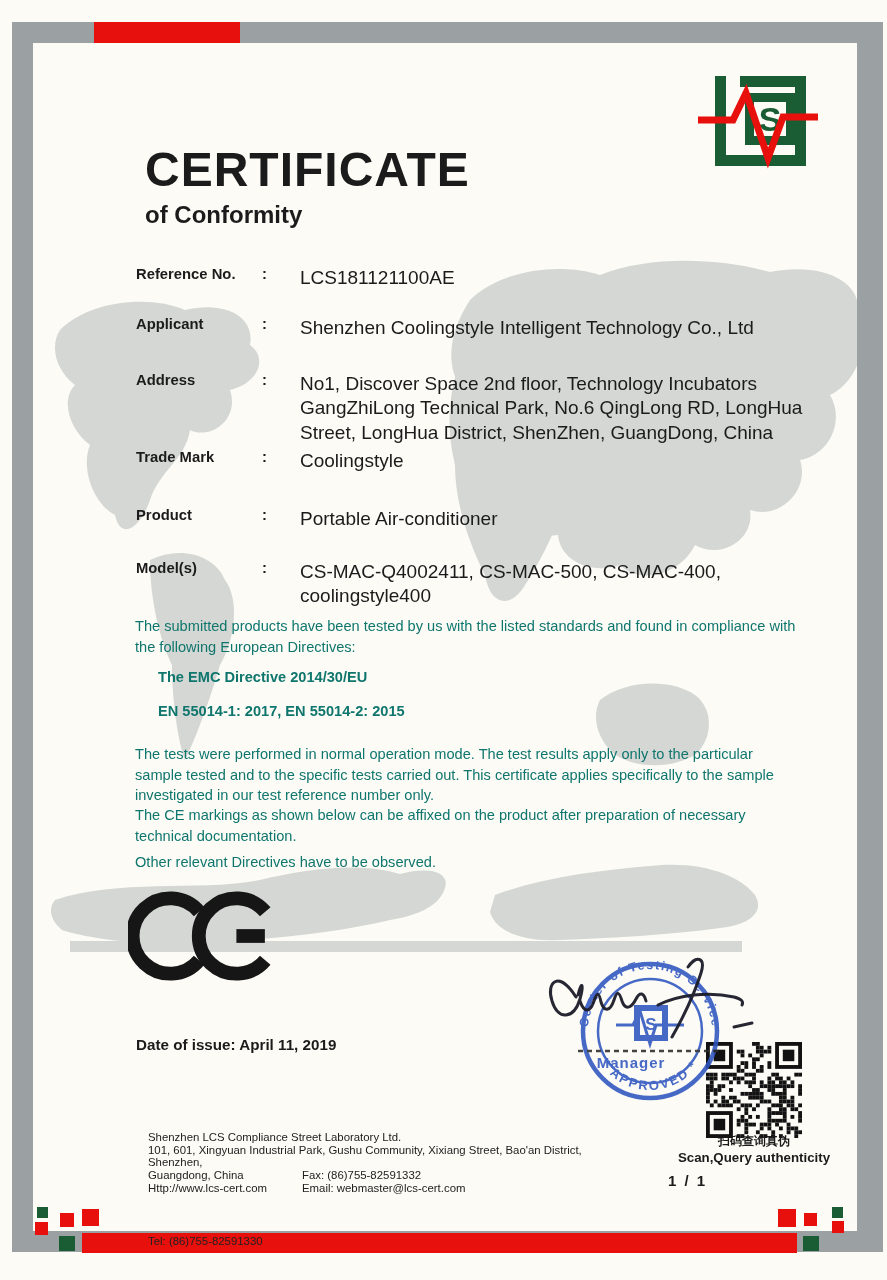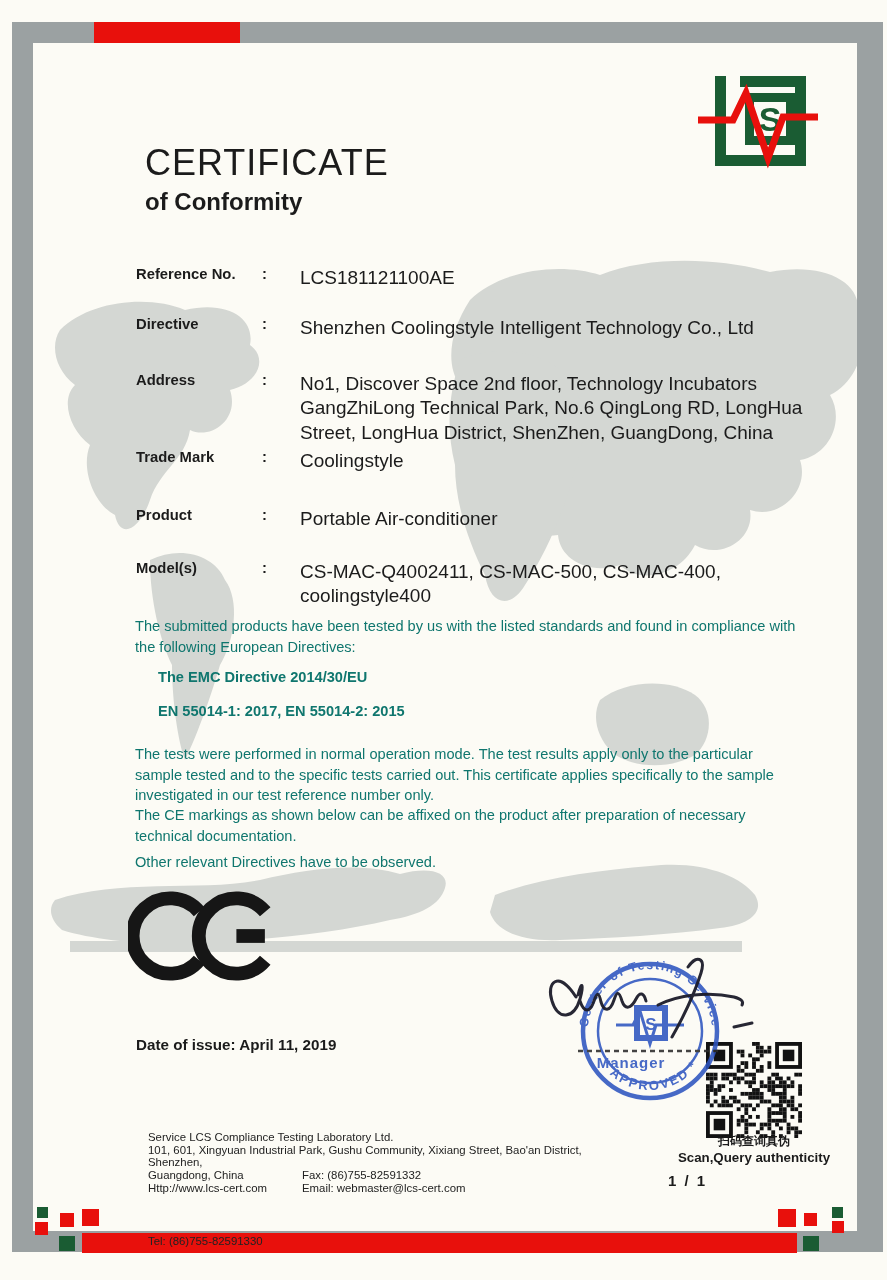--- a/index.html
+++ b/index.html
@@ -9,21 +9,21 @@
     font-family:"Liberation Sans","DejaVu Sans",sans-serif;
     color:#1b1b1b;
   }
   .abs { position:absolute; }
   
   .frame { position:absolute; background:#9ba1a2; }
   .accent { position:absolute; background:#e8100c; }
   .sq-red { position:absolute; background:#e8100c; }
   .sq-green { position:absolute; background:#1a5c33; }
   
-  .title { font-size:36px; font-weight:normal; letter-spacing:1px; }
+  .title { font-size:48px; font-weight:bold; letter-spacing:1px; }
   .subtitle { font-size:24px; font-weight:bold; margin-top:4px; }
   .field-label { position:absolute; left:136px; width:122px; font-size:14.8px; font-weight:bold; }
   .field-colon { position:absolute; left:262px; font-size:14.8px; font-weight:bold; }
   .field-value { position:absolute; left:284px; width:512px; font-size:19px; font-weight:normal; line-height:1.28;margin-left:16px; }
   .para { position:absolute; left:135px; width:668px; font-size:14.6px; line-height:1.42; color:#0f766e; }
   .para.bold { font-weight:bold;margin-left:23px; }
   .date-line { position:absolute; left:136px; top:1036px; font-size:15.2px; font-weight:bold; }
   .qr-cap-zh { position:absolute; left:688px; top:1133px; width:132px; text-align:center; font-size:12px; font-weight:bold; }
   .qr-cap-en { position:absolute; left:656px; top:1150px; width:196px; text-align:center; font-size:13.3px; font-weight:bold; }
   .footer { position:absolute; font-size:11.4px; line-height:12.6px; color:#222; }
@@ -83,21 +83,21 @@
     <div class="title">CERTIFICATE</div>
     <div class="subtitle">of Conformity</div>
   </div>
 
   <div>
     <span class="field-label" style="top:266px">Reference No.</span>
     <span class="field-colon" style="top:266px">:</span>
     <span class="field-value" style="top:266px">LCS181121100AE</span>
   </div>
   <div>
-    <span class="field-label" style="top:316px">Directive</span>
+    <span class="field-label" style="top:316px">Applicant</span>
     <span class="field-colon" style="top:316px">:</span>
     <span class="field-value" style="top:316px">Shenzhen Coolingstyle Intelligent Technology Co., Ltd</span>
   </div>
   <div>
     <span class="field-label" style="top:372px">Address</span>
     <span class="field-colon" style="top:372px">:</span>
     <span class="field-value" style="top:372px">No1, Discover Space 2nd floor, Technology Incubators GangZhiLong Technical Park, No.6 QingLong RD, LongHua Street, LongHua District, ShenZhen, GuangDong, China</span>
   </div>
   <div>
     <span class="field-label" style="top:449px">Trade Mark</span>
@@ -380,21 +380,21 @@
     <g fill="none" stroke="#1c1c2a" stroke-width="3" stroke-linecap="round" opacity="0.95">
       <path d="M38,48 C20,20 8,34 14,52 C20,72 36,70 42,50 C46,36 44,30 40,46"></path>
       <path d="M42,52 C46,64 52,64 56,52 C59,43 61,43 63,53 C66,63 72,63 76,51 C79,42 81,42 84,52 C87,61 93,60 98,50 C102,42 106,44 108,52"></path>
       <path d="M150,18 C158,6 168,8 163,24 C154,52 142,74 134,88"></path>
       <path d="M120,56 C140,46 170,42 196,48 C203,50 206,52 204,56"></path>
       <path d="M196,78 L214,74"></path>
     </g>
   </svg>
 
   <div class="footer" style="left:148px;top:1131px;width:470px;">
-    <div>Service LCS Compliance Testing Laboratory Ltd.</div>
+    <div>Shenzhen LCS Compliance Street Laboratory Ltd.</div>
     <div>101, 601, Xingyuan Industrial Park, Gushu Community, Xixiang Street, Bao'an District, Shenzhen,</div>
     <div>Guangdong, China</div>
   </div>
   <div class="footer" style="left:148px;top:1235px;">Tel: (86)755-82591330</div>
   <div class="footer" style="left:302px;top:1169px;">Fax: (86)755-82591332</div>
   <div class="footer" style="left:148px;top:1182px;">Http://www.lcs-cert.com</div>
   <div class="footer" style="left:302px;top:1182px;">Email: webmaster@lcs-cert.com</div>
   <div class="pagenum">1 / 1</div>
 
 </div>

